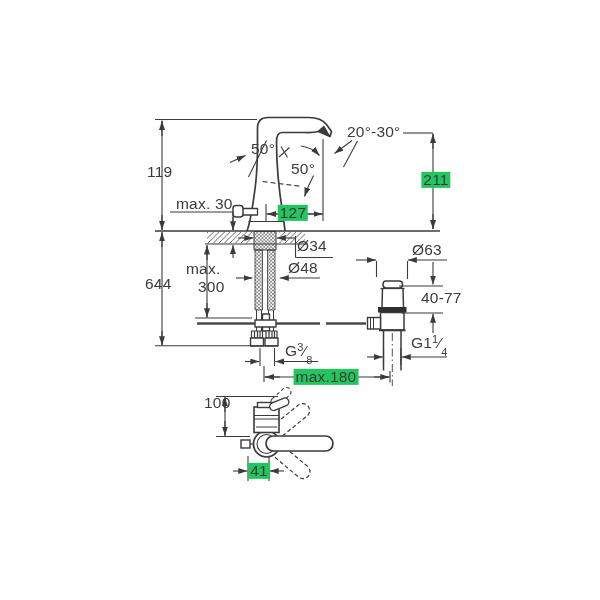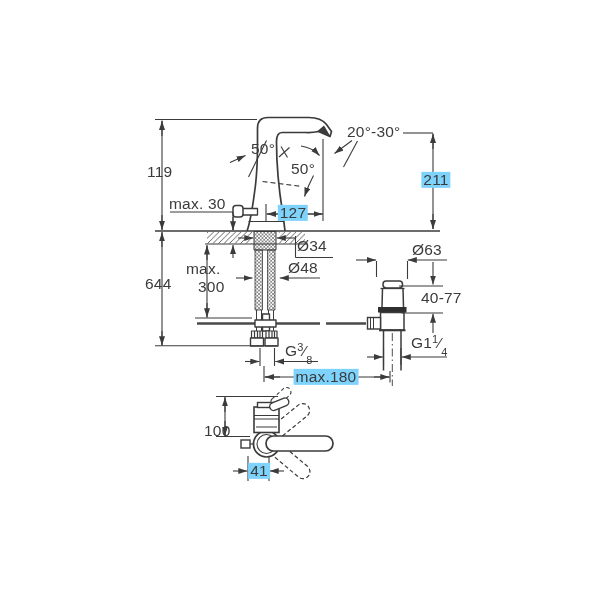--- a/index.html
+++ b/index.html
@@ -6,21 +6,21 @@
   #stage{
     position:relative;width:600px;height:600px;background:#fff;overflow:hidden;
     font-family:"Liberation Sans", sans-serif;
   }
   #drawing-svg{position:absolute;left:0;top:0;}
   .dim-label{
     position:absolute;color:#3b3b3b;font-size:15.5px;line-height:1.05;
     white-space:nowrap;letter-spacing:0.2px;
   }
   .dim-label.centered{transform:translate(-50%,-50%);}
-  .dim-label.bg{background:#7dd3fc;padding:0 2px;}
+  .dim-label.bg{background:#22c55e;padding:0 2px;}
   .dim-label sup{font-size:11px;position:relative;top:1px;vertical-align:super;line-height:0;}
   .dim-label sub{font-size:11px;position:relative;top:4px;line-height:0;}
   .slash{font-size:15px;}
 </style>
 </head>
 <body>
 
 <div id="stage">
 
 <svg id="drawing-svg" width="600" height="600" viewBox="0 0 600 600">
@@ -221,21 +221,21 @@
 
     <line x1="248" y1="456" x2="248" y2="481"></line>
     <line x1="269" y1="456" x2="269" y2="481"></line>
     <line x1="233" y1="471" x2="247.3" y2="471" marker-end="url(#ah)"></line>
     <line x1="284" y1="471" x2="269.7" y2="471" marker-end="url(#ah)"></line>
   </g>
 </svg>
 
 <div class="dim-label" style="left:147px;top:164px">119</div>
 
-<div class="dim-label" style="left:169px;top:196px">max. 30</div>
+<div class="dim-label" style="left:176px;top:196px">max. 30</div>
 
 <div class="dim-label" style="left:145px;top:276px">644</div>
 
 <div class="dim-label" style="left:186px;top:261px">max.</div>
 <div class="dim-label" style="left:198px;top:279px">300</div>
 
 <div class="dim-label" style="left:251px;top:141px">50°</div>
 
 <div class="dim-label" style="left:291px;top:161px">50°</div>
 
@@ -256,17 +256,17 @@
 <div class="dim-label" style="left:285px;top:343px">
   <span>G</span><sup>3</sup><span class="slash">⁄</span><sub>8</sub>
 </div>
 
 <div class="dim-label" style="left:411px;top:335px">
   <span>G1</span><sup>1</sup><span class="slash">⁄</span><sub>4</sub>
 </div>
 
 <div class="dim-label centered bg" style="left:326px;top:377px">max.180</div>
 
-<div class="dim-label" style="left:204px;top:423px">100</div>
+<div class="dim-label" style="left:204px;top:395px">100</div>
 
 <div class="dim-label centered bg" style="left:259px;top:471px">41</div>
 
 </div>
 
 </body></html>

